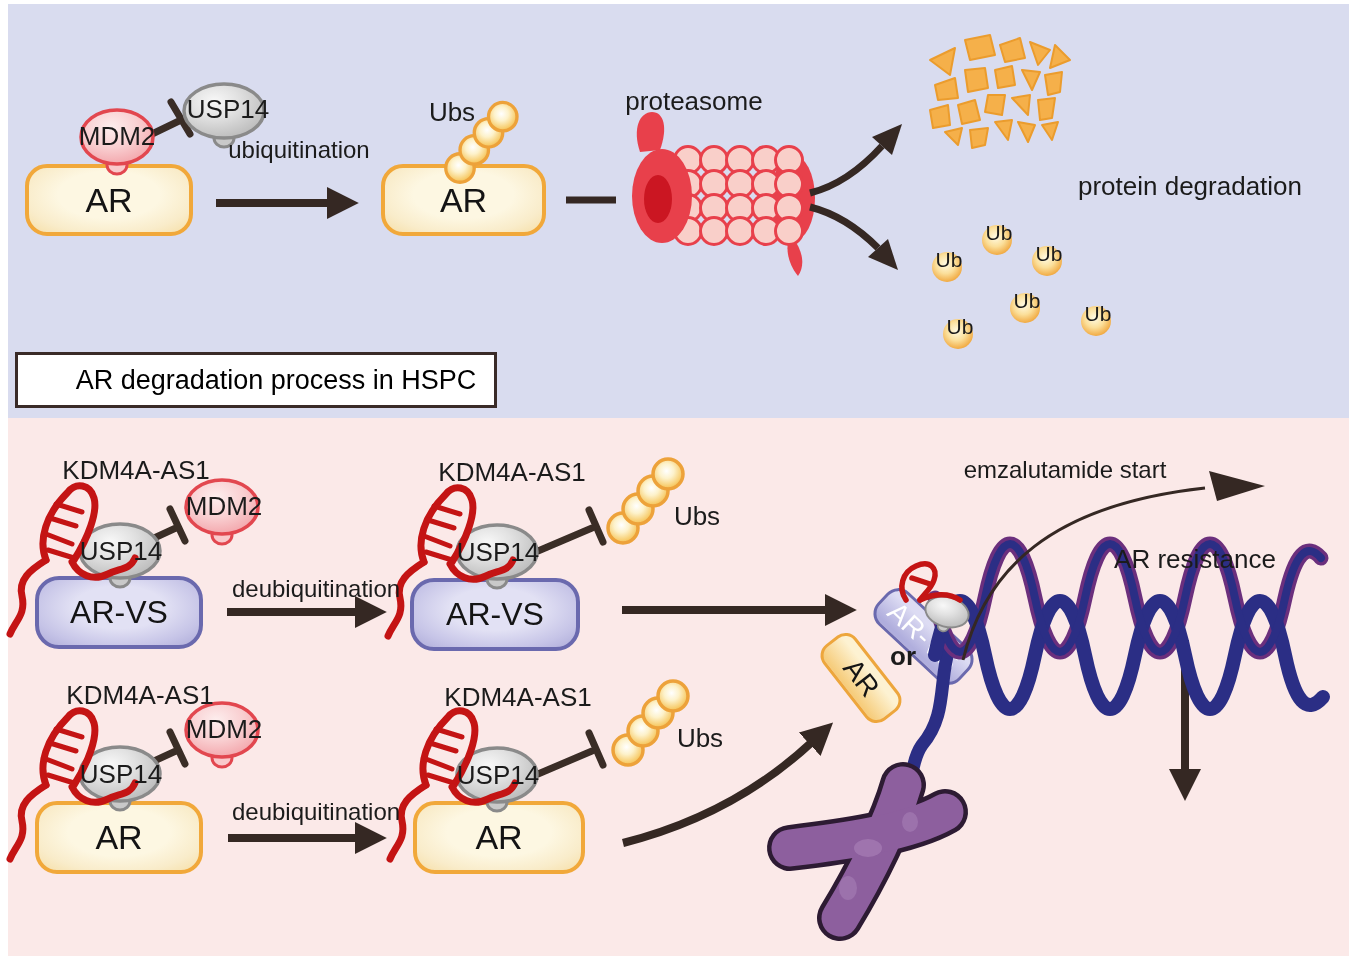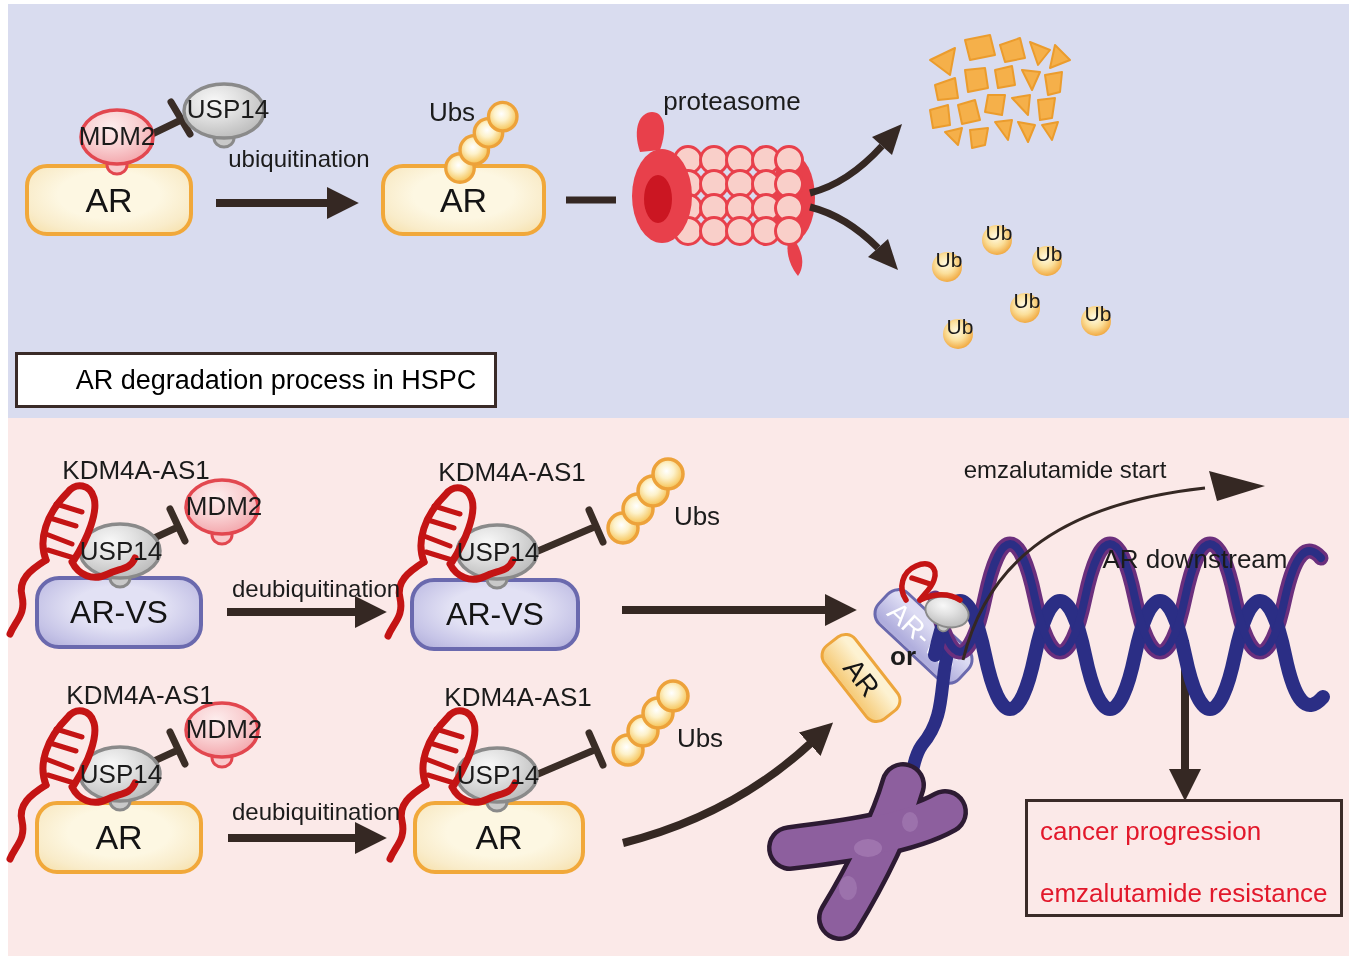--- a/index.html
+++ b/index.html
@@ -257,23 +257,24 @@
     <use href="#rna" transform="translate(388,687)"></use>
     <g fill="none" stroke="#c41414" stroke-width="5.5" stroke-linecap="round">
       <path d="M906,600 C898,588 902,572 916,566 C930,560 938,568 934,580 C931,589 924,594 920,600"></path>
       <path d="M920,600 C932,594 948,592 960,600"></path>
       <path d="M912,578 L930,584"></path>
     </g>
   </svg>
 
   <div class="lbl f26" style="left:117px;top:136px;">MDM2</div>
   <div class="lbl f26" style="left:228px;top:109px;">USP14</div>
-  <div class="lbl f24" style="left:299px;top:159px;">ubiquitination</div>
+  <div class="lbl f24" style="left:299px;top:150px;">ubiquitination</div>
   <div class="lbl f26" style="left:452px;top:112px;">Ubs</div>
-  <div class="lbl f26" style="left:732px;top:101px;">proteasome</div>
+  <div class="lbl f26" style="left:694px;top:101px;">proteasome</div>
+  <div class="lbl f26" style="left:1190px;top:186px;">protein degradation</div>
   <div class="lbl f21" style="left:999px;top:233px;">Ub</div>
   <div class="lbl f21" style="left:949px;top:260px;">Ub</div>
   <div class="lbl f21" style="left:1049px;top:254px;">Ub</div>
   <div class="lbl f21" style="left:1027px;top:301px;">Ub</div>
   <div class="lbl f21" style="left:960px;top:327px;">Ub</div>
   <div class="lbl f21" style="left:1098px;top:314px;">Ub</div>
 
   <div class="titlebox f27" style="left:15px;top:352px;width:482px;height:56px;">
     <span>AR degradation process in HSPC</span>
   </div>
@@ -291,22 +292,18 @@
   <div class="lbl f26" style="left:224px;top:506px;">MDM2</div>
   <div class="lbl f26" style="left:224px;top:729px;">MDM2</div>
 
   <div class="lbl f24" style="left:316px;top:589px;">deubiquitination</div>
   <div class="lbl f24" style="left:316px;top:812px;">deubiquitination</div>
 
   <div class="lbl f26" style="left:697px;top:516px;">Ubs</div>
   <div class="lbl f26" style="left:700px;top:738px;">Ubs</div>
 
   <div class="lbl f24" style="left:1065px;top:470px;">emzalutamide start</div>
-  <div class="lbl f26" style="left:1195px;top:559px;">AR downstream</div>
+  <div class="lbl f26" style="left:1195px;top:559px;">AR resistance</div>
   <div class="lbl f26" style="left:903px;top:656px;font-weight:bold;">or</div>
 
-  <div id="outcome-box">
-    <div class="outcome-line f26" style="top:14px;">cancer progression</div>
-    <div class="outcome-line f26" style="top:76px;">emzalutamide resistance</div>
-  </div>
 
 
 </div>
 
 </body></html>

